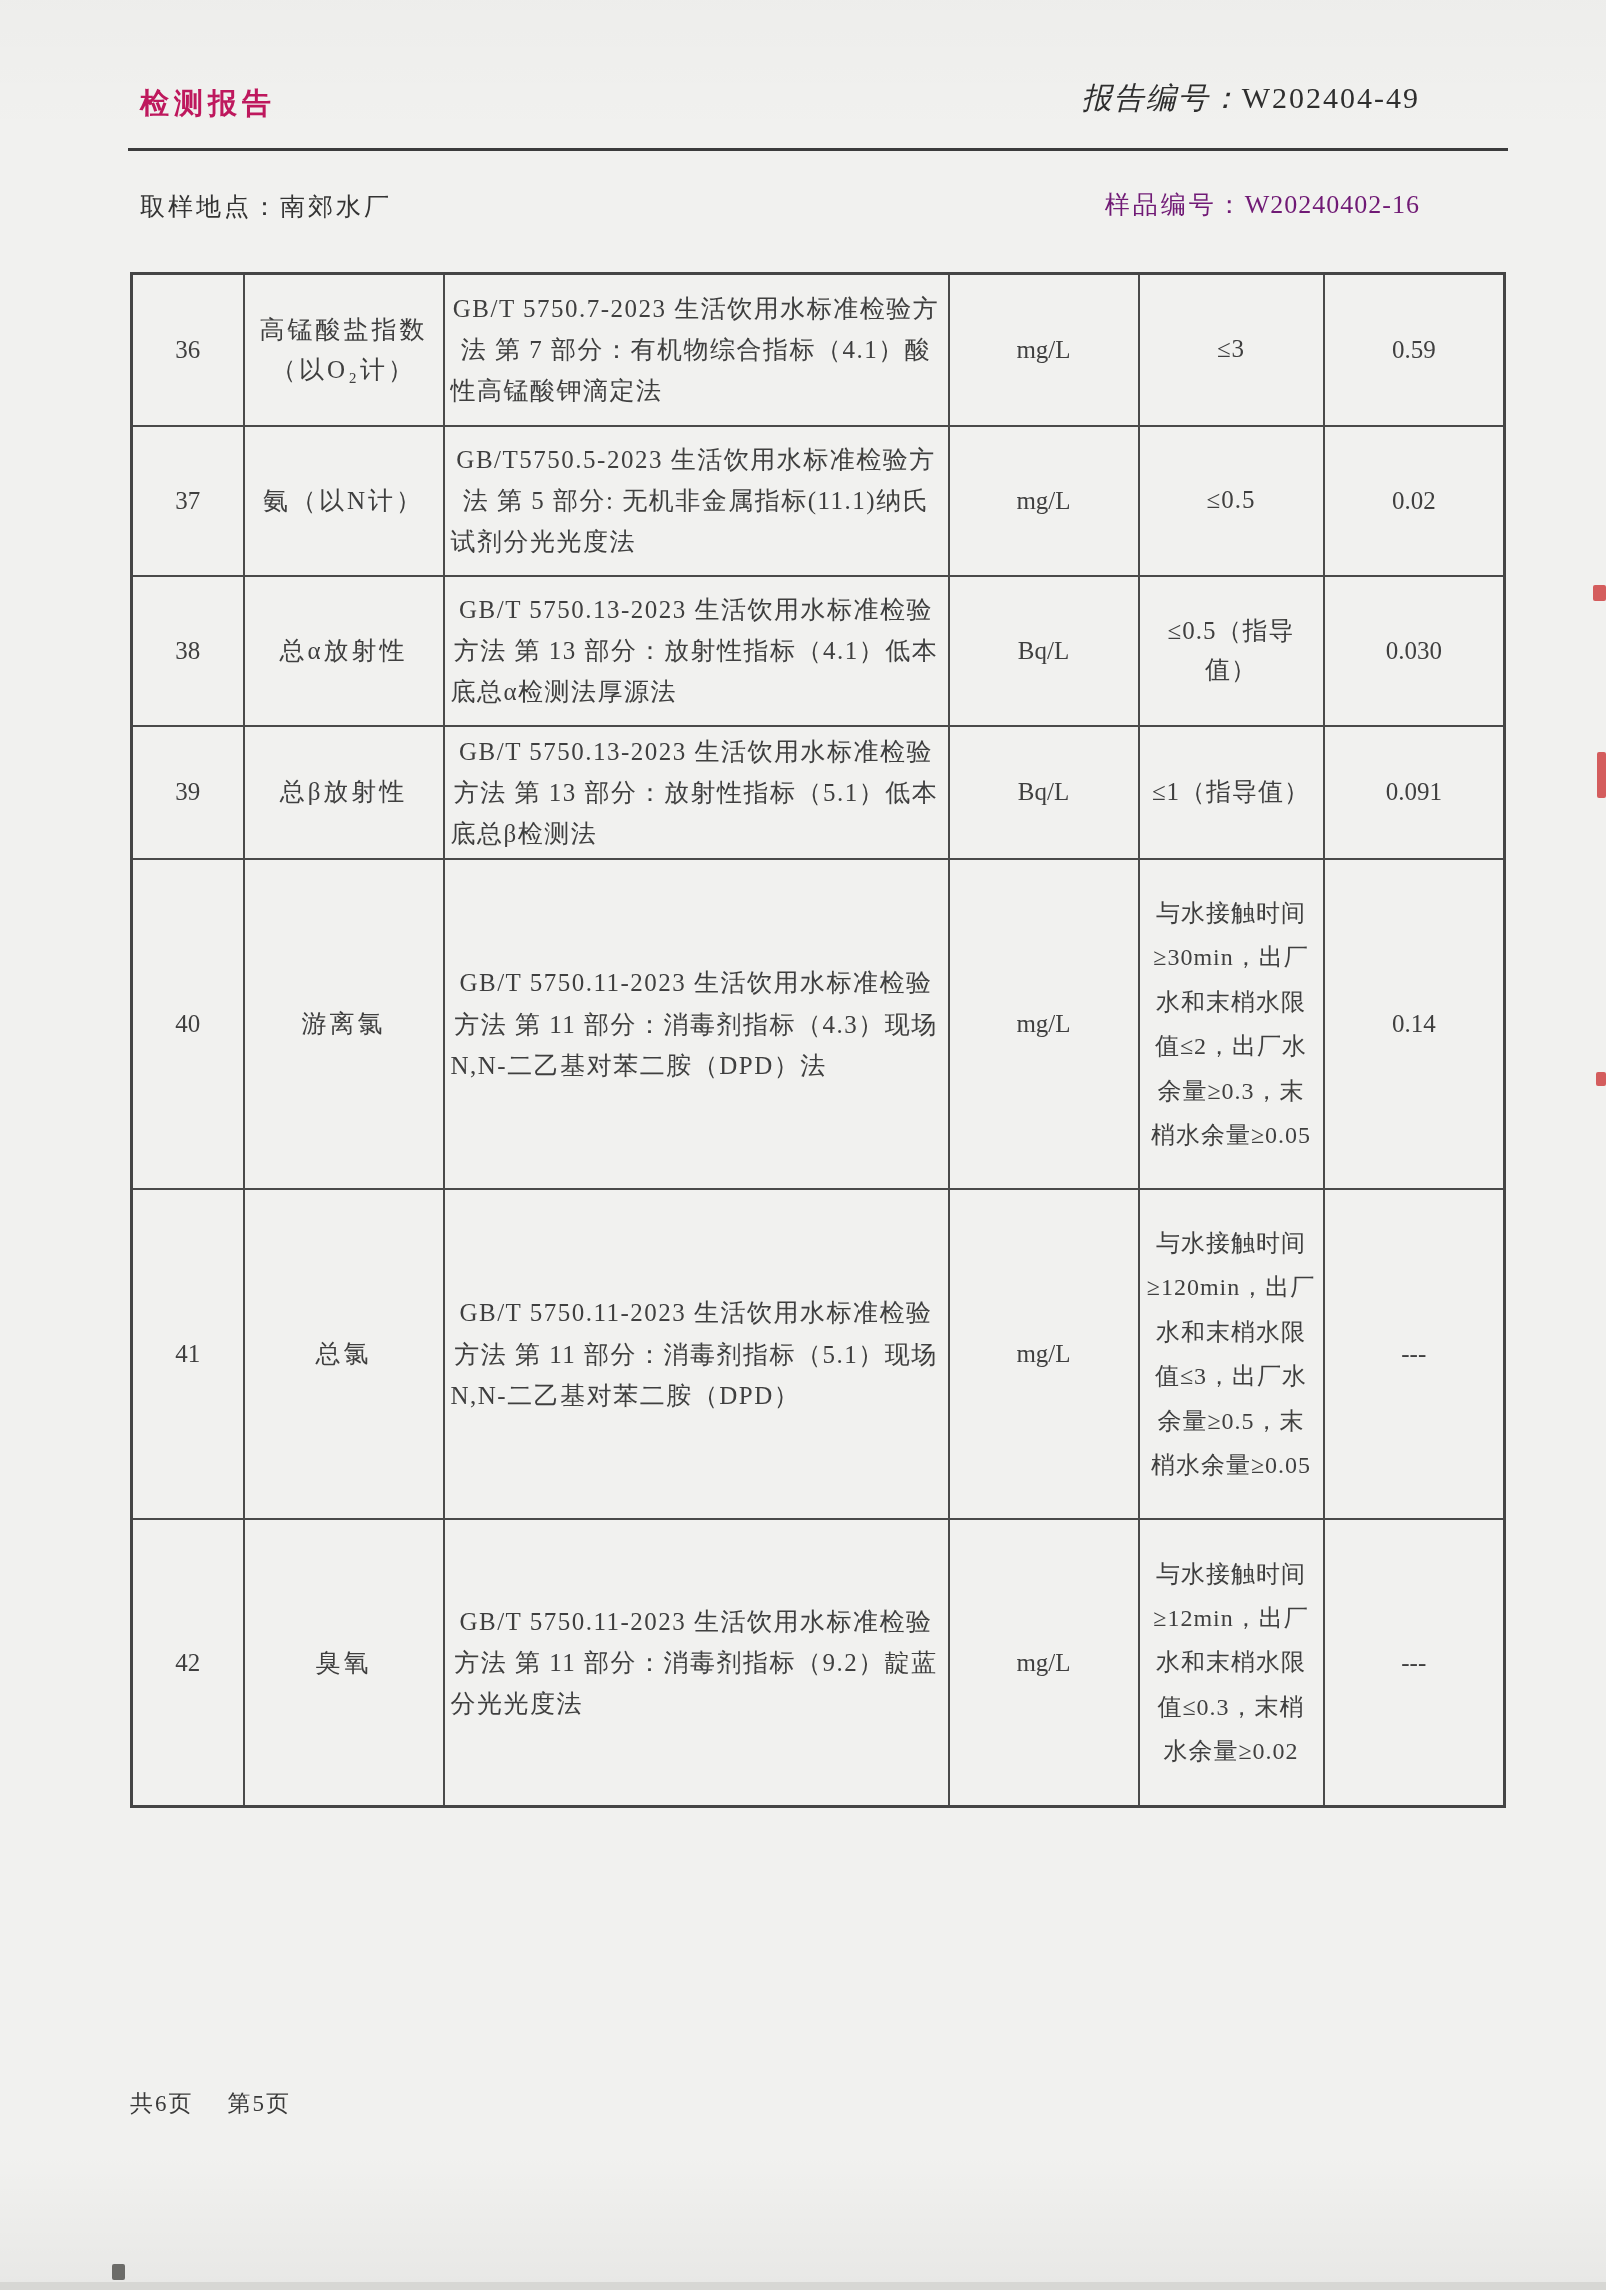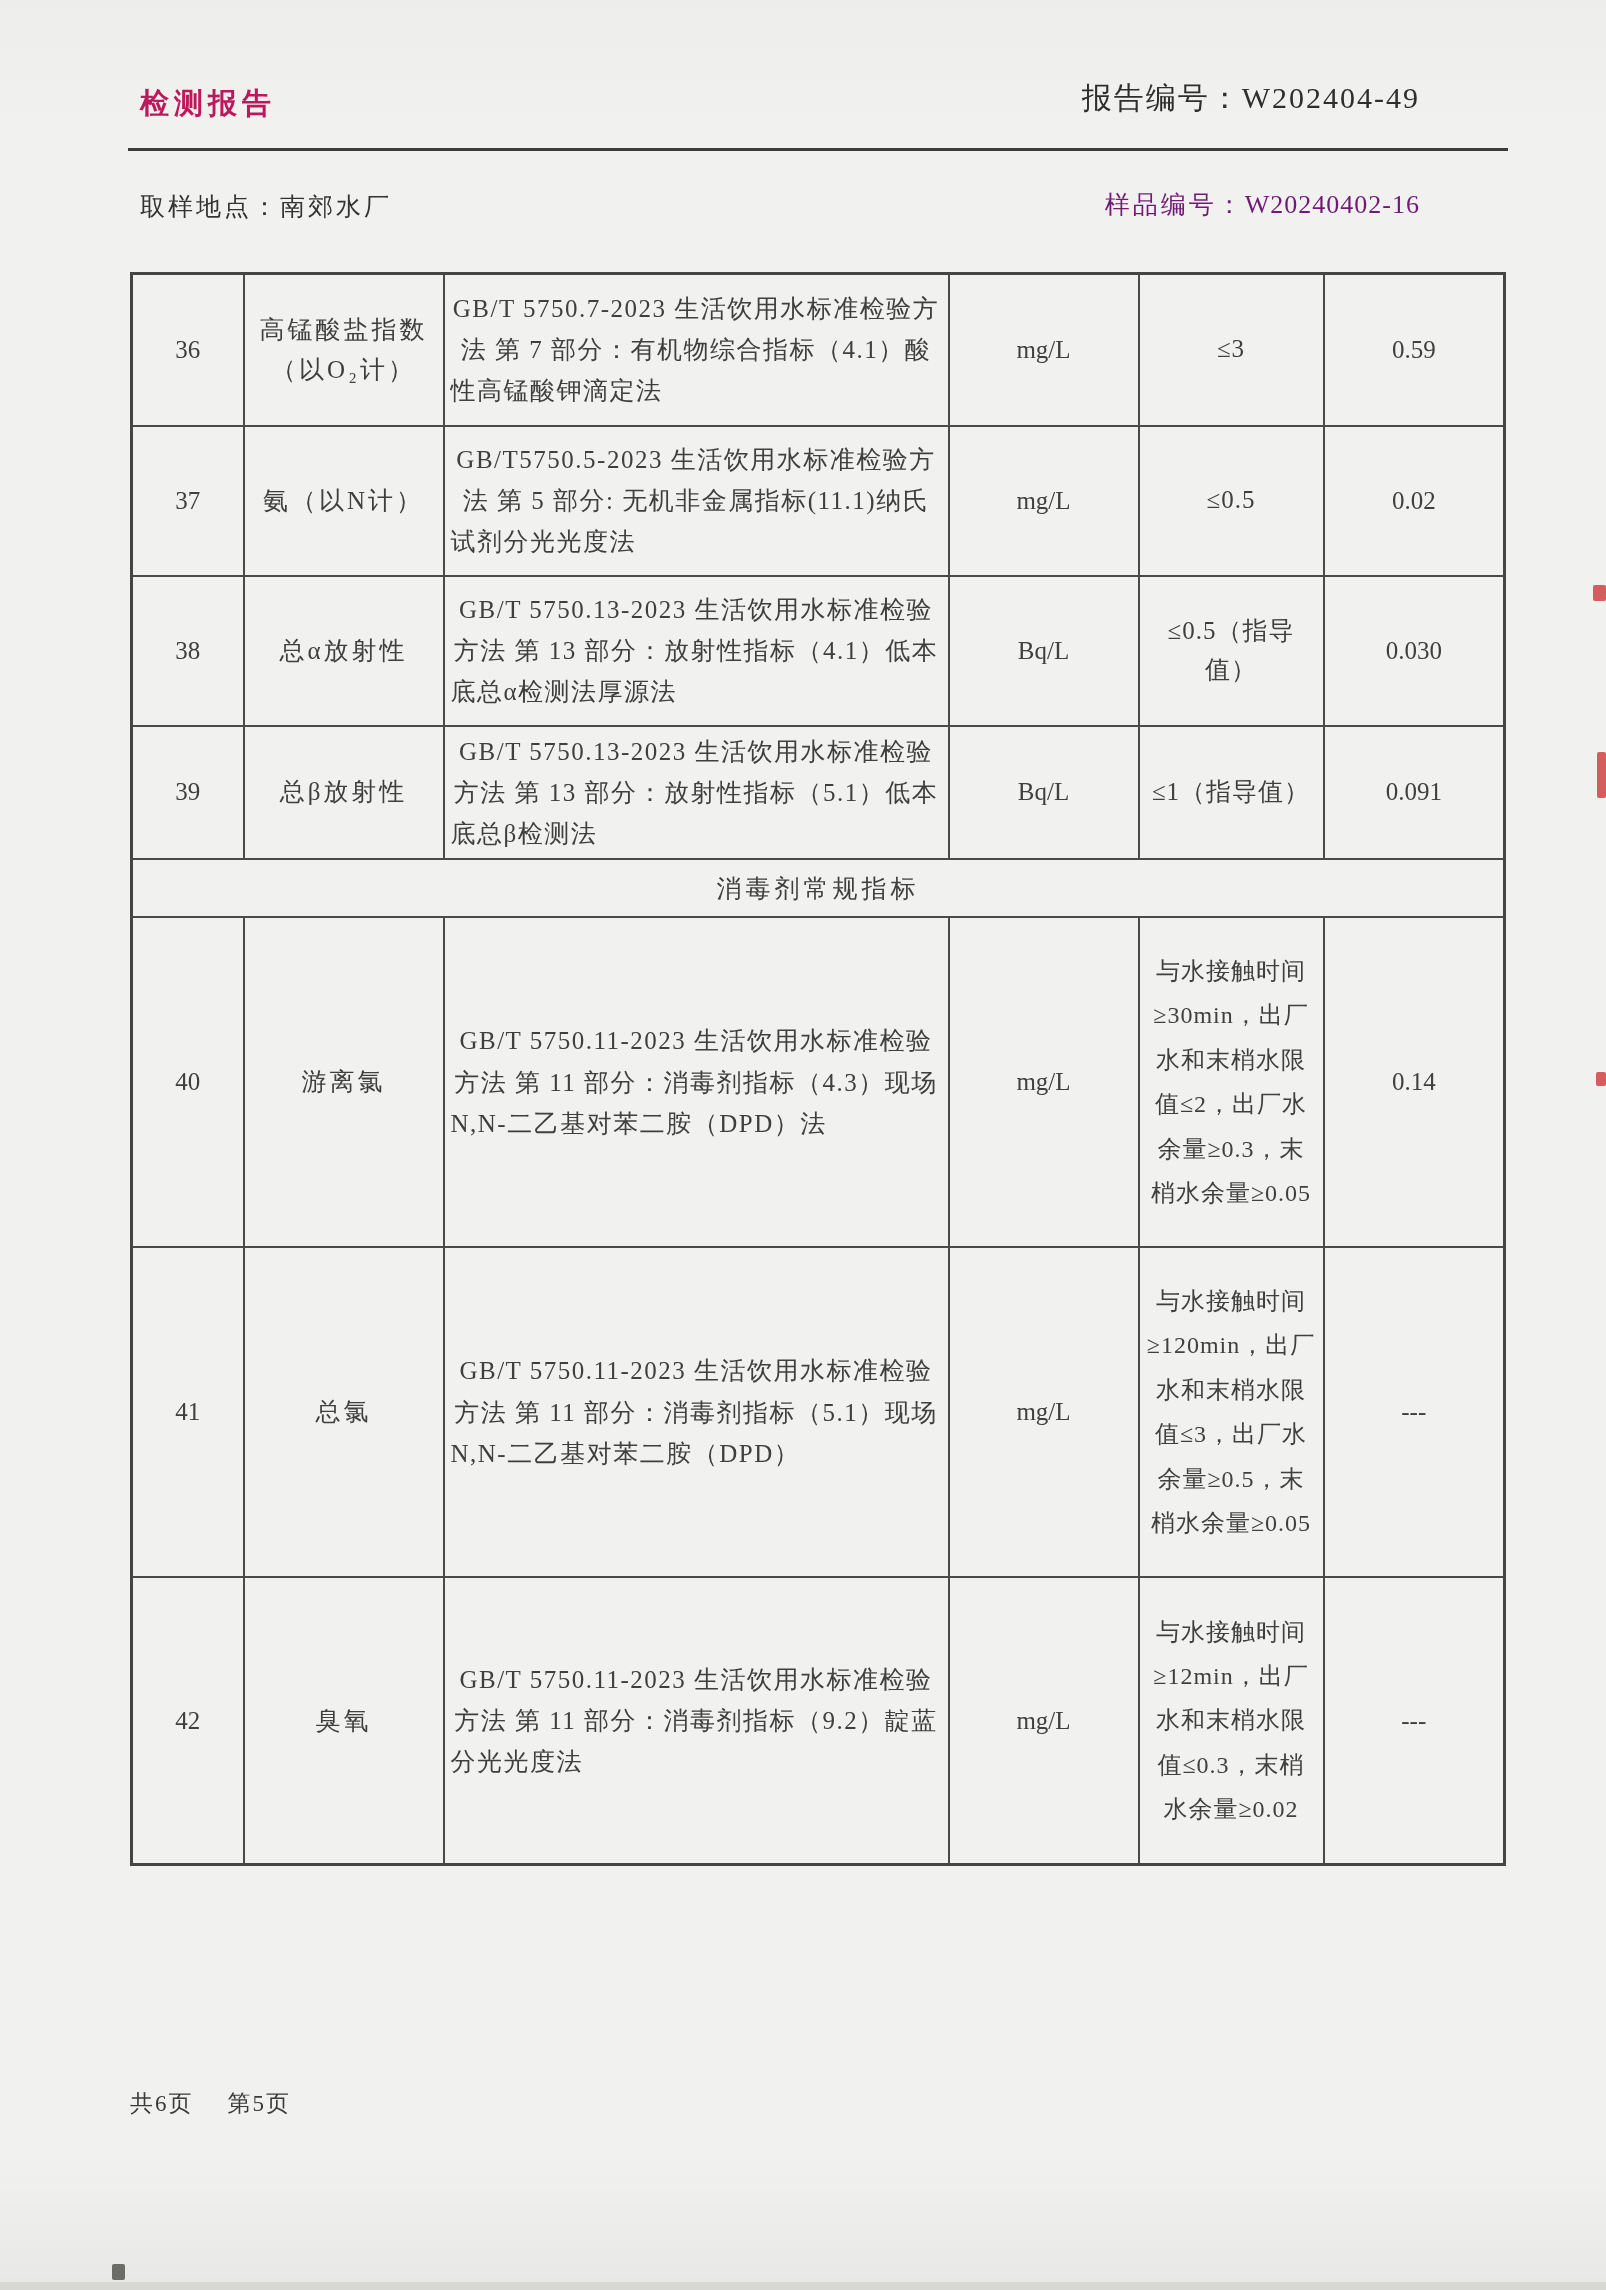--- a/index.html
+++ b/index.html
@@ -18,21 +18,21 @@
   }
   .hdr-title{
     position:absolute;left:140px;top:84px;
     font-family:"Liberation Sans","DejaVu Sans",sans-serif;
     font-size:29px;font-weight:600;letter-spacing:5px;color:#be185d;
   }
   .hdr-report{
     position:absolute;right:186px;top:78px;
     font-size:30px;letter-spacing:2px;color:#2e2e2e;
   }
-  .hdr-report .lbl{font-family:"Liberation Sans","DejaVu Sans",sans-serif;font-weight:500;}
+  .hdr-report .lbl{font-family:"Liberation Sans","DejaVu Sans",sans-serif;font-weight:500;font-style:italic;}
   .hdr-rule{
     position:absolute;left:128px;top:148px;width:1380px;height:3px;background:#3c3c3c;
   }
   .sub-left{
     position:absolute;left:140px;top:190px;
     font-family:"Liberation Sans","DejaVu Sans",sans-serif;
     font-size:25px;letter-spacing:3px;color:#333;
   }
   .sub-right{
     position:absolute;right:186px;top:188px;
@@ -150,23 +150,20 @@
 
   <tr class="rh-39">
     <td>39</td>
     <td class="cell-item">总β放射性</td>
     <td class="cell-method">GB/T 5750.13-2023 生活饮用水标准检验方法 第 13 部分：放射性指标（5.1）低本底总β检测法</td>
     <td>Bq/L</td>
     <td class="cell-limit">≤1（指导值）</td>
     <td>0.091</td>
   </tr>
 
-  <tr class="rh-sec">
-    <td colspan="6" class="cell-section-center">消毒剂常规指标</td>
-  </tr>
 
   <tr class="rh-40">
     <td>40</td>
     <td class="cell-item">游离氯</td>
     <td class="cell-method">GB/T 5750.11-2023 生活饮用水标准检验方法 第 11 部分：消毒剂指标（4.3）现场 N,N-二乙基对苯二胺（DPD）法</td>
     <td>mg/L</td>
     <td class="cell-limit-long">与水接触时间≥30min，出厂水和末梢水限值≤2，出厂水余量≥0.3，末梢水余量≥0.05</td>
     <td>0.14</td>
   </tr>
 

